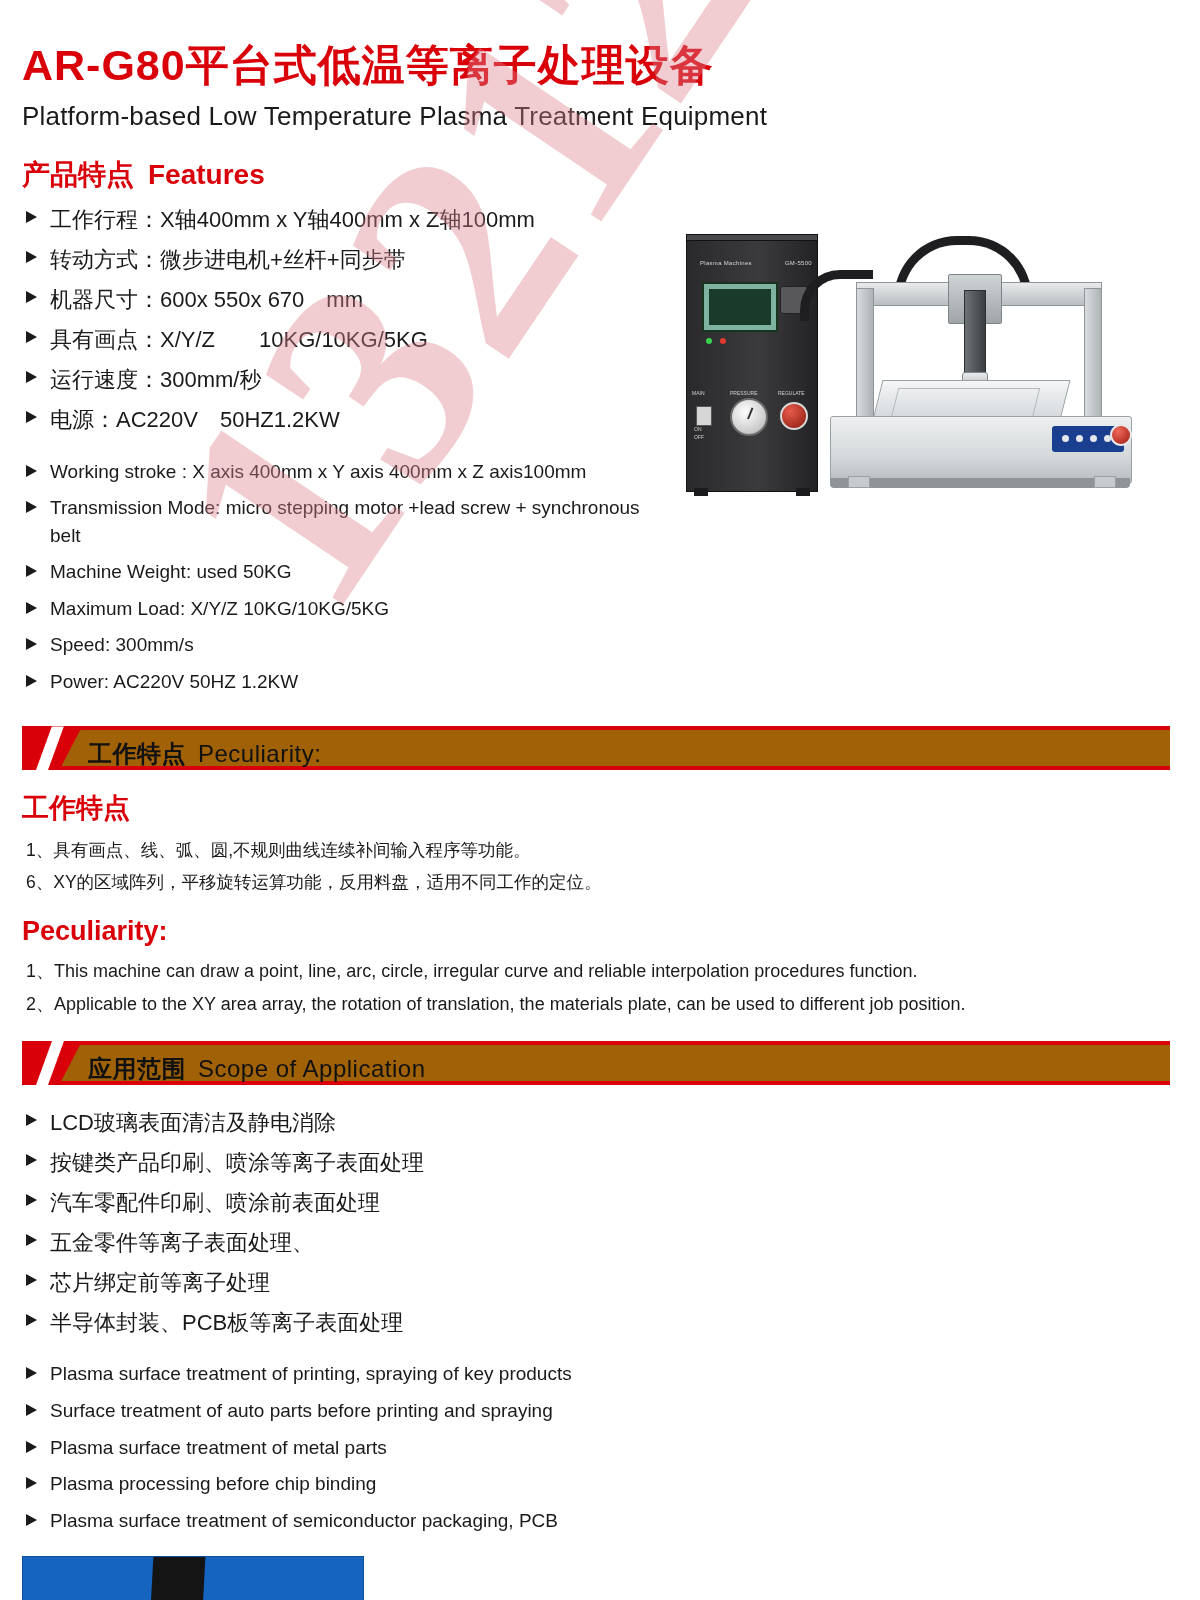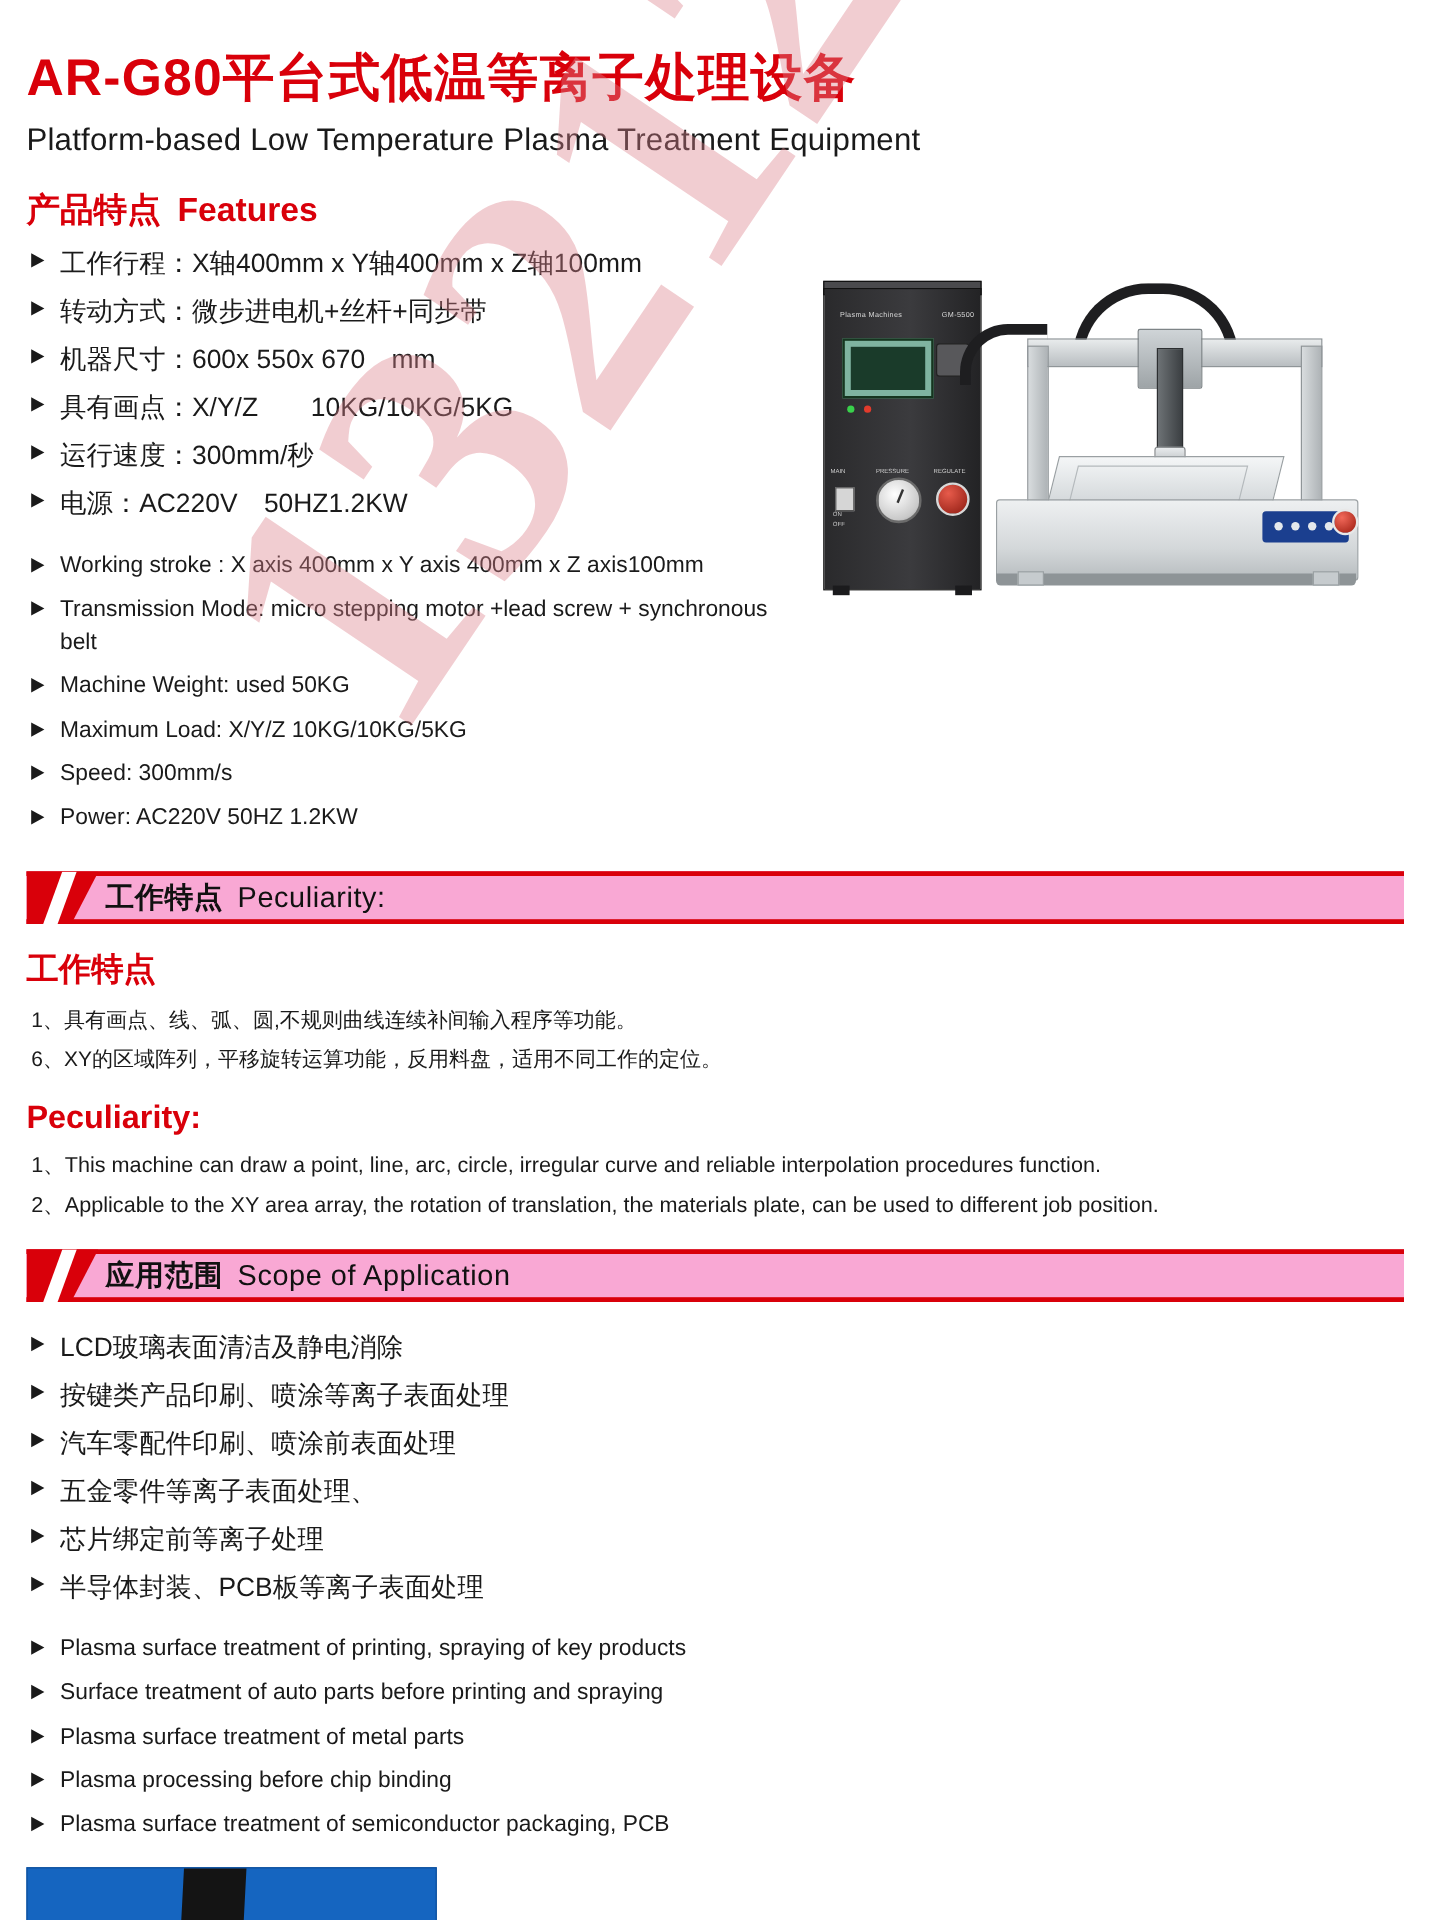--- a/index.html
+++ b/index.html
@@ -251,23 +251,23 @@
     border-left: 9px solid #1e1e20; border-top: 9px solid #1e1e20;
     border-radius: 40px 0 0 0;
   }
   .rb-foot { position:absolute; top:246px; width:20px; height:10px; background:#c6cbce; border:1px solid #9aa0a3;}
 
   
   .section-bar {
     position: relative;
     margin: 22px 0 0 0;
     height: 44px;
-    background: #f9a8d4;
+    background: #a16207;
     display: flex;
-    align-items: center;
+    align-items: flex-end;
   }
   .section-bar::before {
     content: "";
     position: absolute; left: 0; top: 0; bottom: 0; width: 100%;
     border-top: 4px solid #d9000a;
     border-bottom: 4px solid #d9000a;
   }
   .bar-flag {
     position: relative;
     width: 60px; height: 44px; flex: 0 0 60px;

